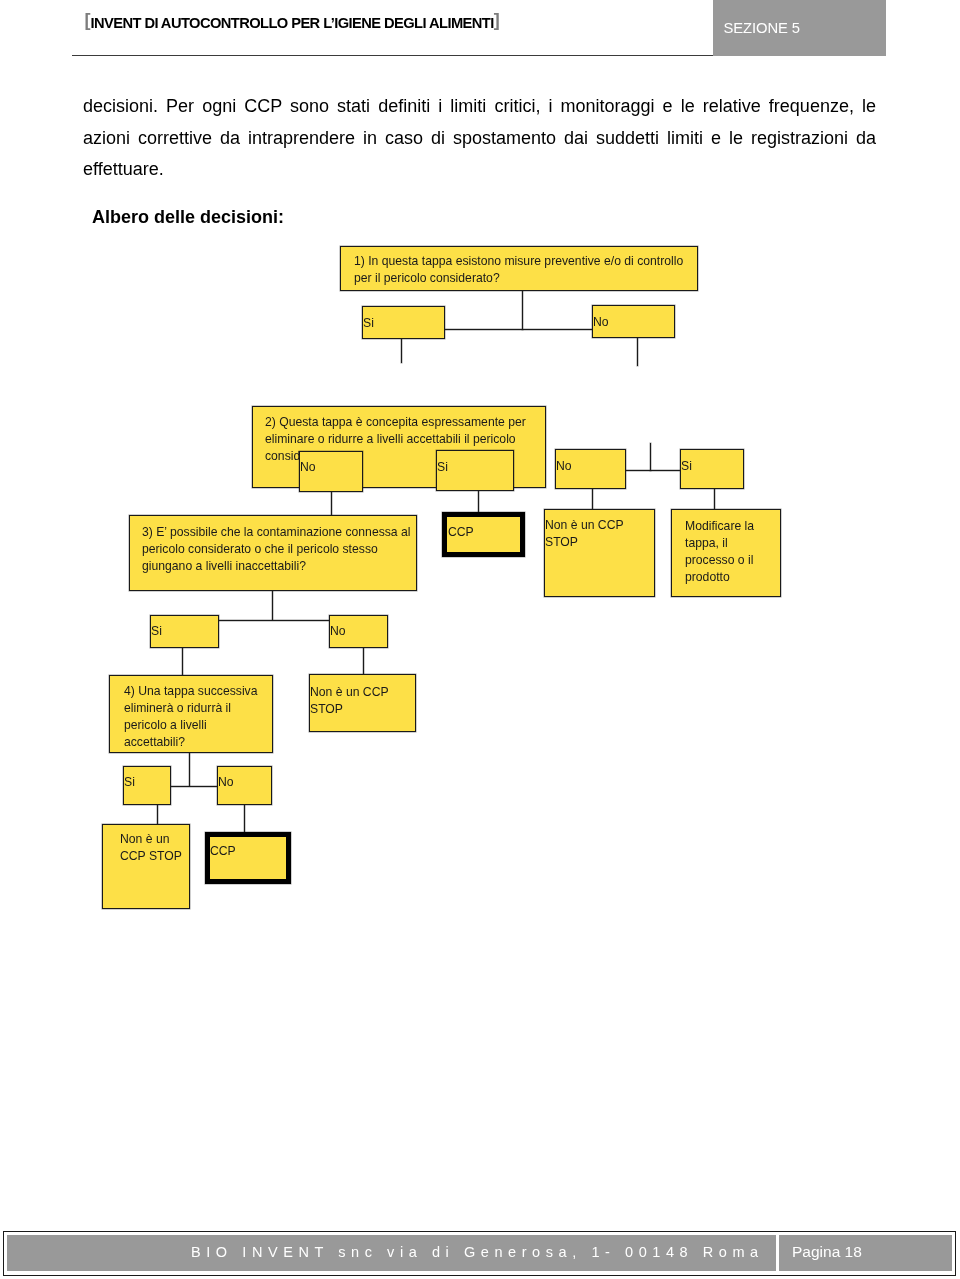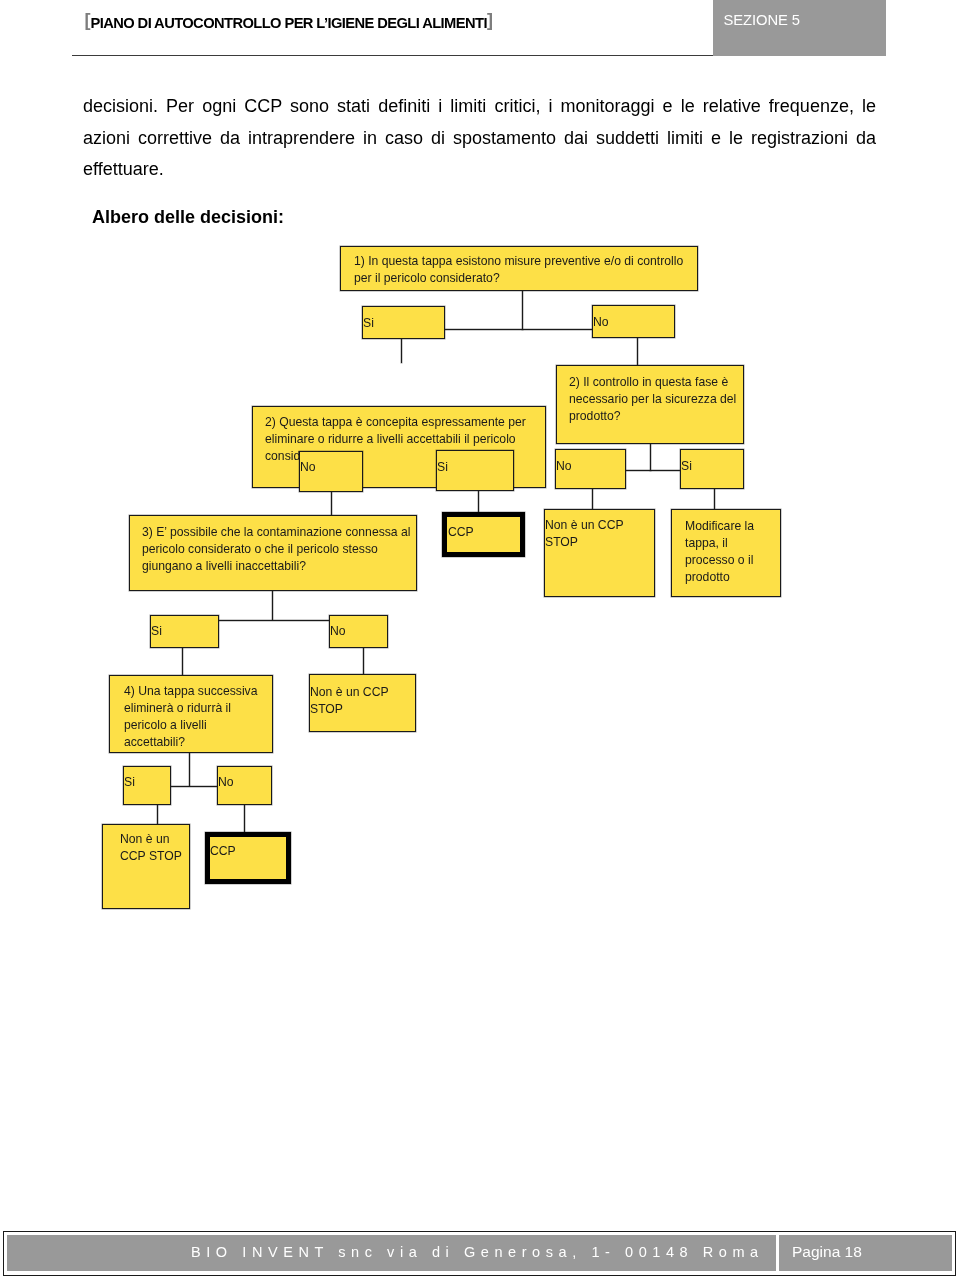--- a/index.html
+++ b/index.html
@@ -6,21 +6,21 @@
   body{width:960px;height:1279px;background:#ffffff;position:relative;
        font-family:"Liberation Sans",sans-serif;-webkit-font-smoothing:antialiased;}
   .page{position:absolute;left:0;top:0;width:960px;height:1279px;overflow:hidden;}
 
   
   .hdr-title{position:absolute;left:84.5px;top:12px;font-size:14.7px;font-weight:bold;
              color:#000;letter-spacing:-0.58px;white-space:nowrap;}
   .hdr-title .brk{color:#7d7d7d;font-weight:bold;font-size:18px;letter-spacing:0;position:relative;top:-2.5px;}
   .hdr-rule{position:absolute;left:72px;top:54.6px;width:641px;height:1.4px;background:#3b3b3b;}
   .hdr-box{position:absolute;left:712.5px;top:0px;width:173px;height:55.5px;background:#999999;}
-  .hdr-box span{position:absolute;left:11px;top:12px;font-size:14.8px;letter-spacing:-0.1px;color:#ffffff;}
+  .hdr-box span{position:absolute;left:11px;top:20px;font-size:14.8px;letter-spacing:-0.1px;color:#ffffff;}
 
   
   .para{position:absolute;left:83px;top:91px;width:793px;font-size:18px;line-height:31.5px;
         color:#000;text-align:justify;}
   .subhead{position:absolute;left:84px;top:206.5px;font-size:18px;line-height:20px;font-weight:bold;color:#000;margin-left:8px;}
 
   
   .diagram{position:absolute;left:0;top:0;width:960px;height:960px;}
   .nbox{position:absolute;border:1px solid #1a1a1a;box-shadow:0 0 0 0.5px rgba(40,40,40,0.45);box-sizing:border-box;background:#fde047;
         font-size:12.2px;color:#1a1a1a;line-height:16.9px;}
@@ -37,21 +37,21 @@
   .foot-page{position:absolute;left:792px;top:1234px;height:36px;line-height:36px;
              color:#fff;font-size:15.5px;white-space:nowrap;}
   .foot-div{position:absolute;left:776px;top:1235px;width:3px;height:36px;background:#fff;}
 </style>
 </head>
 <body>
 
 <div class="page">
 
   <div class="hdr-title">
-    <span class="brk">[</span><span>PIANO DI AUTOCONTROLLO PER L’IGIENE DEGLI ALIMENTI</span><span class="brk">]</span>
+    <span class="brk">[</span><span>INVENT DI AUTOCONTROLLO PER L’IGIENE DEGLI ALIMENTI</span><span class="brk">]</span>
   </div>
   <div class="hdr-rule"></div>
   <div class="hdr-box">
     <span>SEZIONE 5</span>
   </div>
 
   <div class="para">decisioni. Per ogni CCP sono stati definiti i limiti critici, i monitoraggi e le relative frequenze, le azioni correttive da intraprendere in caso di spostamento dai suddetti limiti e le registrazioni da effettuare.</div>
   <div class="subhead">Albero delle decisioni:</div>
 
   <div class="diagram">
@@ -86,23 +86,20 @@
       </div>
     <div class="nbox ctr" style="left:362px;top:306px;width:83px;height:33px;">
         <div class="tx" style="left:0;top:7.5px;width:83px;">Si</div>
       </div>
     <div class="nbox ctr" style="left:592px;top:305px;width:83px;height:33px;">
         <div class="tx" style="left:0;top:7.6px;width:82px;">No</div>
       </div>
 
     <div class="nbox" style="left:252px;top:362px;width:294px;height:82px;margin-top:44px;">
         <div class="tx" style="left:12px;top:7px;width:268px;">2) Questa tappa è concepita espressamente per eliminare o ridurre a livelli accettabili il pericolo considerato?</div>
-      </div>
-    <div class="nbox" style="left:556px;top:365px;width:188px;height:79px;">
-        <div class="tx" style="left:12px;top:8px;width:172px;">2) Il controllo in questa fase è necessario per la sicurezza del prodotto?</div>
       </div>
 
     <div class="nbox ctr" style="left:299px;top:451px;width:64px;height:41px;">
         <div class="tx" style="left:0;top:6.7px;width:63px;">No</div>
       </div>
     <div class="nbox ctr" style="left:436px;top:450px;width:78px;height:41px;">
         <div class="tx" style="left:0;top:7.7px;width:77px;">Si</div>
       </div>
     <div class="nbox ctr" style="left:555px;top:449px;width:71px;height:40px;">
         <div class="tx" style="left:0;top:7.6px;width:70px;">No</div>

